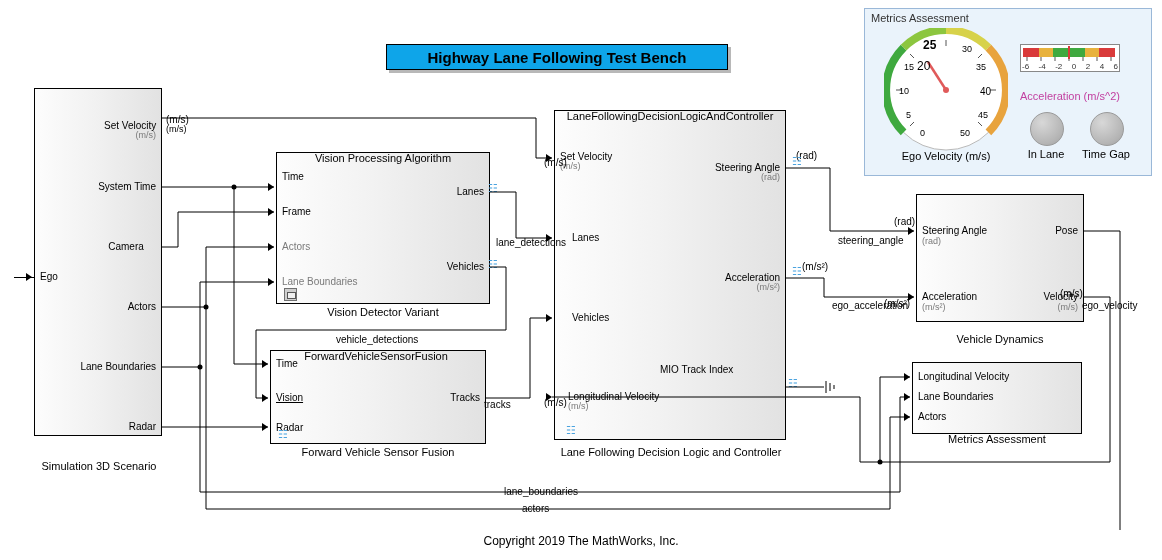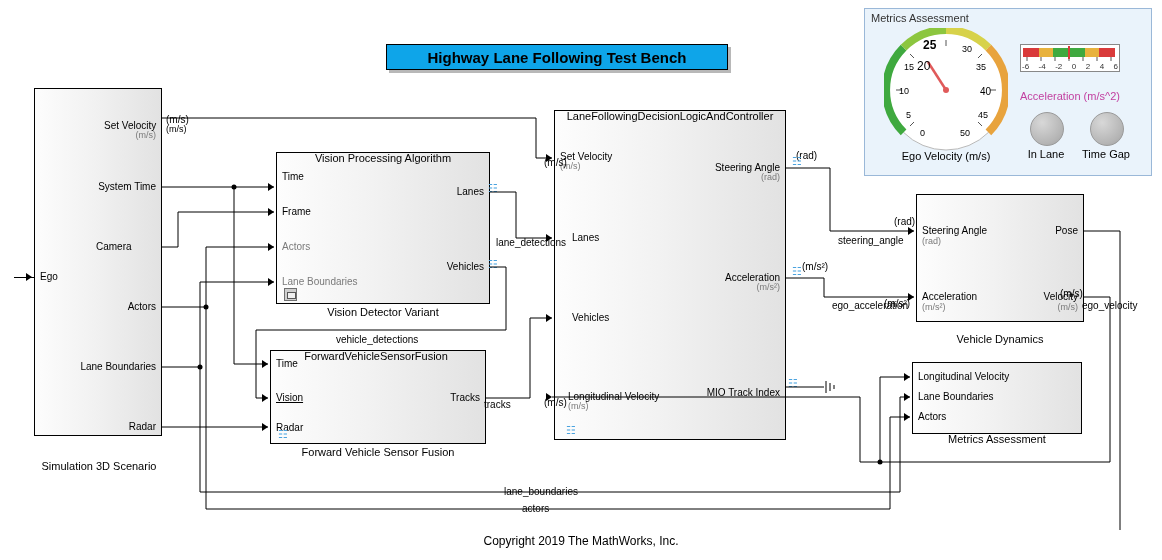--- a/index.html
+++ b/index.html
@@ -72,21 +72,21 @@
   <div class="blk" style="left:34px;top:88px;width:128px;height:348px;"></div>
   <div class="caption" style="left:14px;top:460px;width:170px;">Simulation 3D Scenario</div>
 
   <div class="port" style="left:40px;top:271px;">Ego</div>
   <div class="line h" style="left:14px;top:277px;width:20px;"></div>
   <div class="arrow arrow-r" style="left:26px;top:273px;"></div>
 
   <div class="port" style="left:104px;top:120px;text-align:right;width:52px;">Set Velocity</div>
   <div class="port sub port-dim" style="left:104px;top:130px;text-align:right;width:52px;">(m/s)</div>
   <div class="port" style="left:82px;top:181px;text-align:right;width:74px;">System Time</div>
-  <div class="port" style="left:96px;top:241px;text-align:left;width:60px;">Camera</div>
+  <div class="port" style="left:96px;top:241px;text-align:center;width:60px;">Camera</div>
   <div class="port" style="left:100px;top:301px;text-align:right;width:56px;">Actors</div>
   <div class="port" style="left:62px;top:361px;text-align:right;width:94px;">Lane Boundaries</div>
   <div class="port" style="left:104px;top:421px;text-align:right;width:52px;">Radar</div>
 
   <div class="blk" style="left:276px;top:152px;width:214px;height:152px;"></div>
   <div class="blk-title" style="left:276px;top:152px;width:214px;">Vision Processing Algorithm</div>
   <div class="variant-badge" style="left:284px;top:288px;"></div>
   <div class="caption" style="left:296px;top:306px;width:174px;">Vision Detector Variant</div>
   <div class="port" style="left:282px;top:171px;">Time</div>
   <div class="port" style="left:282px;top:206px;">Frame</div>
@@ -99,31 +99,32 @@
   <div class="blk-title" style="left:268px;top:350px;width:216px;">ForwardVehicleSensorFusion</div>
   <div class="caption" style="left:290px;top:446px;width:176px;">Forward Vehicle Sensor Fusion</div>
   <div class="port" style="left:276px;top:358px;">Time</div>
   <div class="port" style="left:276px;top:392px;text-decoration:underline;">Vision</div>
   <div class="port" style="left:276px;top:422px;">Radar</div>
   <div class="port" style="left:420px;top:392px;text-align:right;width:60px;">Tracks</div>
   <div class="wifi" style="left:278px;top:428px;">☷</div>
 
   <div class="blk" style="left:554px;top:110px;width:232px;height:330px;"></div>
   <div class="blk-title" style="left:554px;top:110px;width:232px;">LaneFollowingDecisionLogicAndController</div>
+  <div class="caption" style="left:556px;top:446px;width:230px;">Lane Following Decision Logic and Controller</div>
   <div class="port" style="left:560px;top:151px;">Set Velocity</div>
   <div class="port sub port-dim" style="left:560px;top:161px;">(m/s)</div>
   <div class="port" style="left:572px;top:232px;">Lanes</div>
   <div class="port" style="left:572px;top:312px;">Vehicles</div>
   <div class="port" style="left:568px;top:391px;">Longitudinal Velocity</div>
   <div class="port sub port-dim" style="left:568px;top:401px;">(m/s)</div>
   <div class="port" style="left:660px;top:162px;text-align:right;width:120px;">Steering Angle</div>
   <div class="port sub port-dim" style="left:660px;top:172px;text-align:right;width:120px;">(rad)</div>
   <div class="port" style="left:660px;top:272px;text-align:right;width:120px;">Acceleration</div>
   <div class="port sub port-dim" style="left:660px;top:282px;text-align:right;width:120px;">(m/s²)</div>
-  <div class="port" style="left:660px;top:387px;text-align:right;width:120px;">MIO Track Index</div>
+  <div class="port" style="left:660px;top:364px;width:120px;">MIO Track Index</div>
   <div class="wifi" style="left:566px;top:424px;">☷</div>
 
   <div class="blk" style="left:916px;top:194px;width:168px;height:128px;"></div>
   <div class="caption" style="left:916px;top:333px;width:168px;">Vehicle Dynamics</div>
   <div class="port" style="left:922px;top:225px;">Steering Angle</div>
   <div class="port sub port-dim" style="left:922px;top:236px;">(rad)</div>
   <div class="port" style="left:922px;top:291px;">Acceleration</div>
   <div class="port sub port-dim" style="left:922px;top:302px;">(m/s²)</div>
   <div class="port" style="left:1010px;top:225px;text-align:right;width:68px;">Pose</div>
   <div class="port" style="left:1010px;top:291px;text-align:right;width:68px;">Velocity</div>

